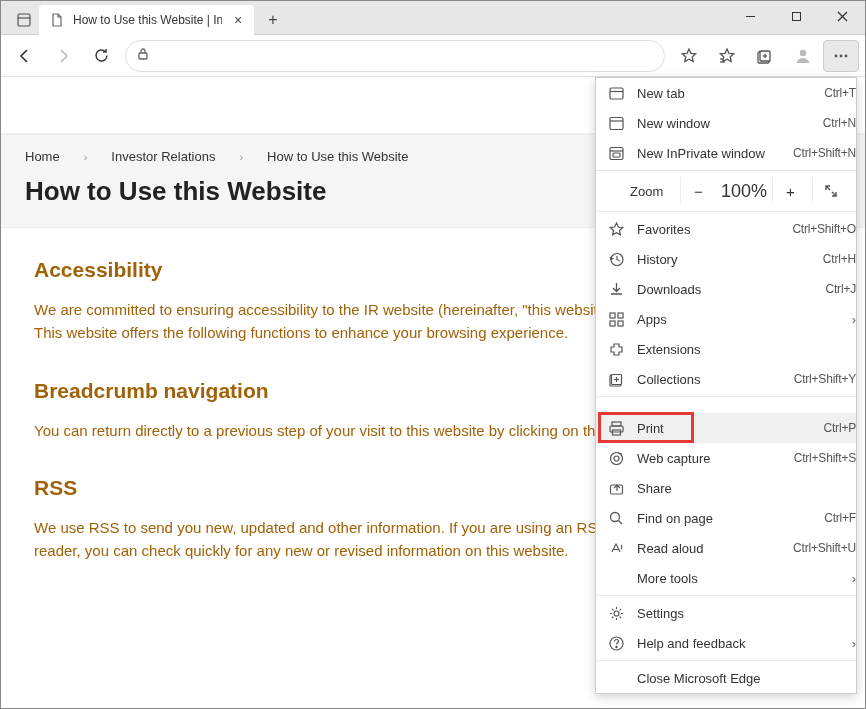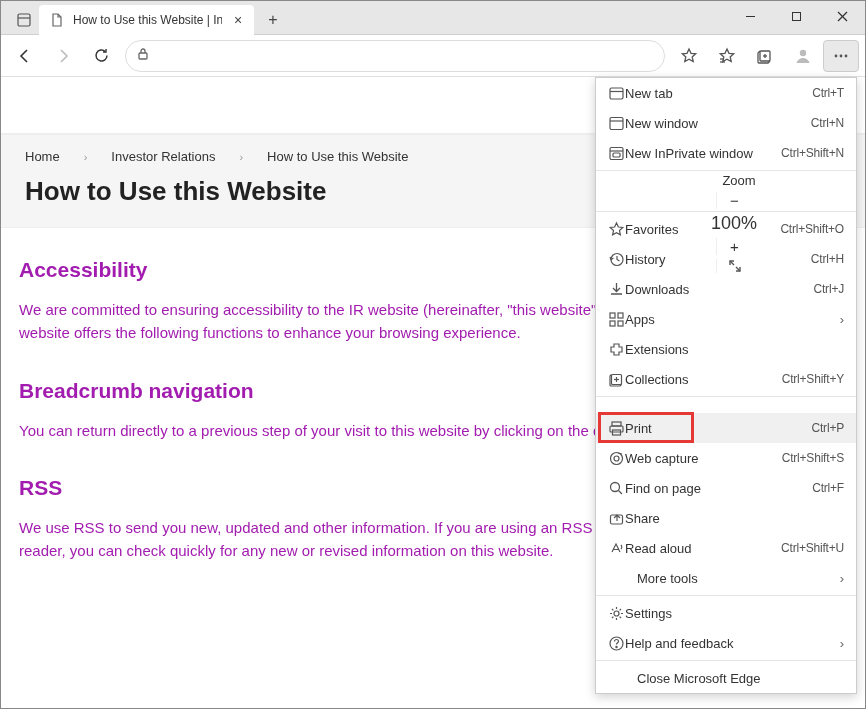--- a/index.html
+++ b/index.html
@@ -33,33 +33,33 @@
 .textsize-area { margin-left: auto; display: flex; align-items: center; gap: 14px; font-size: 14px; color: #555; }
 .textsize-area .sep { color: #bbb; }
 .textsize-area .active { border-bottom: 2px solid #333; padding-bottom: 2px; }
 .textsize-area .divider { width: 1px; height: 28px; background: #ddd; margin-left: 10px; }
 
 .breadcrumb-bar { background: #f5f5f5; padding: 14px 24px 20px; border-top: 1px solid #eee; border-bottom: 1px solid #eee; }
 .breadcrumb { display: flex; gap: 24px; font-size: 13px; color: #333; align-items: center; }
 .breadcrumb .chev { color: #999; font-size: 11px; }
 .page-title { font-size: 26px; font-weight: bold; color: #222; margin-top: 12px; }
 
-.content { padding: 18px 18px; color: #a21caf; }
+.content { padding: 18px 33px; color: #a16207; }
 .content h2 { font-size: 21px; font-weight: bold; margin: 12px 0 16px; }
 .content p { font-size: 15px; line-height: 1.55; margin-bottom: 34px; }
 
 .menu { position: absolute; top: 76px; right: 8px; width: 262px; background: #fff; border: 1px solid #ccc; box-shadow: 0 3px 10px rgba(0,0,0,0.18); font-size: 13px; color: #333; }
-.menu-item { display: flex; align-items: center; height: 30px; padding: 0 12px 0 12px; gap: 0; }
+.menu-item { display: flex; align-items: center; height: 30px; padding: 0 0 0 12px; gap: 12px; }
 .menu-item.print { background: #f0f0f0; }
 .menu-icon { width: 17px; height: 17px; display: flex; align-items: center; justify-content: center; flex-shrink: 0; }
 .menu-icon svg { width: 17px; height: 17px; }
 .menu-label { flex: 1; }
 .menu-shortcut { font-size: 12px; color: #555; letter-spacing: -0.2px; white-space: nowrap; }
 .menu-sep { height: 1px; background: #e5e5e5; margin: 2px 0; }
-.zoom-row { display: flex; align-items: center; height: 36px; padding: 0 8px 0 24px; gap: 4px; flex-direction: column; }
+.zoom-row { display: flex; align-items: center; height: 36px; padding: 0 8px 0 24px; gap: 4px; }
 .zoom-label { flex: 1; padding-left: 10px; font-size: 13px; }
 .zoom-btn { width: 36px; height: 28px; display: flex; align-items: center; justify-content: center; font-size: 15px; border-left: 1px solid #eee; }
 .zoom-val { width: 48px; text-align: center; font-size: 18px; }
 .menu-item.indent { padding-left: 41px; }
 .print-highlight { position: absolute; border: 3px solid #e53935; width: 96px; height: 31px; pointer-events: none; }
 .menu-arrow { color: #666; font-size: 13px; }
 </style>
 </head>
 <body>
 
@@ -321,40 +321,40 @@
           <circle cx="8.5" cy="8.5" r="6"></circle>
           <circle cx="8.5" cy="8.5" r="2.5"></circle>
           <path d="M10 3l4 1"></path>
         </svg>
       </span>
     <span class="menu-label">Web capture</span>
     <span class="menu-shortcut">Ctrl+Shift+S</span>
   </div>
   <div class="menu-item">
     <span class="menu-icon">
+        <svg viewBox="0 0 17 17" fill="none" stroke="#555" stroke-width="1.2">
+          <rect x="2.5" y="5" width="12" height="9" rx="1.5"></rect>
+          <path d="M6 8l3-3 3 3M9 5v6"></path>
+        </svg>
+      </span>
+    <span class="menu-label">Share</span>
+  </div>
+  <div class="menu-item">
+    <span class="menu-icon">
         <svg viewBox="0 0 17 17" fill="none" stroke="#555" stroke-width="1.3">
           <circle cx="7" cy="7" r="4.5"></circle>
           <line x1="10.5" y1="10.5" x2="14" y2="14"></line>
         </svg>
       </span>
     <span class="menu-label">Find on page</span>
     <span class="menu-shortcut">Ctrl+F</span>
   </div>
   <div class="menu-item">
     <span class="menu-icon">
         <svg viewBox="0 0 17 17" fill="none" stroke="#555" stroke-width="1.2">
-          <rect x="2.5" y="5" width="12" height="9" rx="1.5"></rect>
-          <path d="M6 8l3-3 3 3M9 5v6"></path>
-        </svg>
-      </span>
-    <span class="menu-label">Share</span>
-  </div>
-  <div class="menu-item">
-    <span class="menu-icon">
-        <svg viewBox="0 0 17 17" fill="none" stroke="#555" stroke-width="1.2">
           <path d="M4 12L8 4l4 8M5.2 9.5h5.6"></path>
           <path d="M13 5c1 1 1 3 0 4"></path>
         </svg>
       </span>
     <span class="menu-label">Read aloud</span>
     <span class="menu-shortcut">Ctrl+Shift+U</span>
   </div>
   <div class="menu-item indent">
     <span class="menu-label">More tools</span>
     <span class="menu-arrow">›</span>

